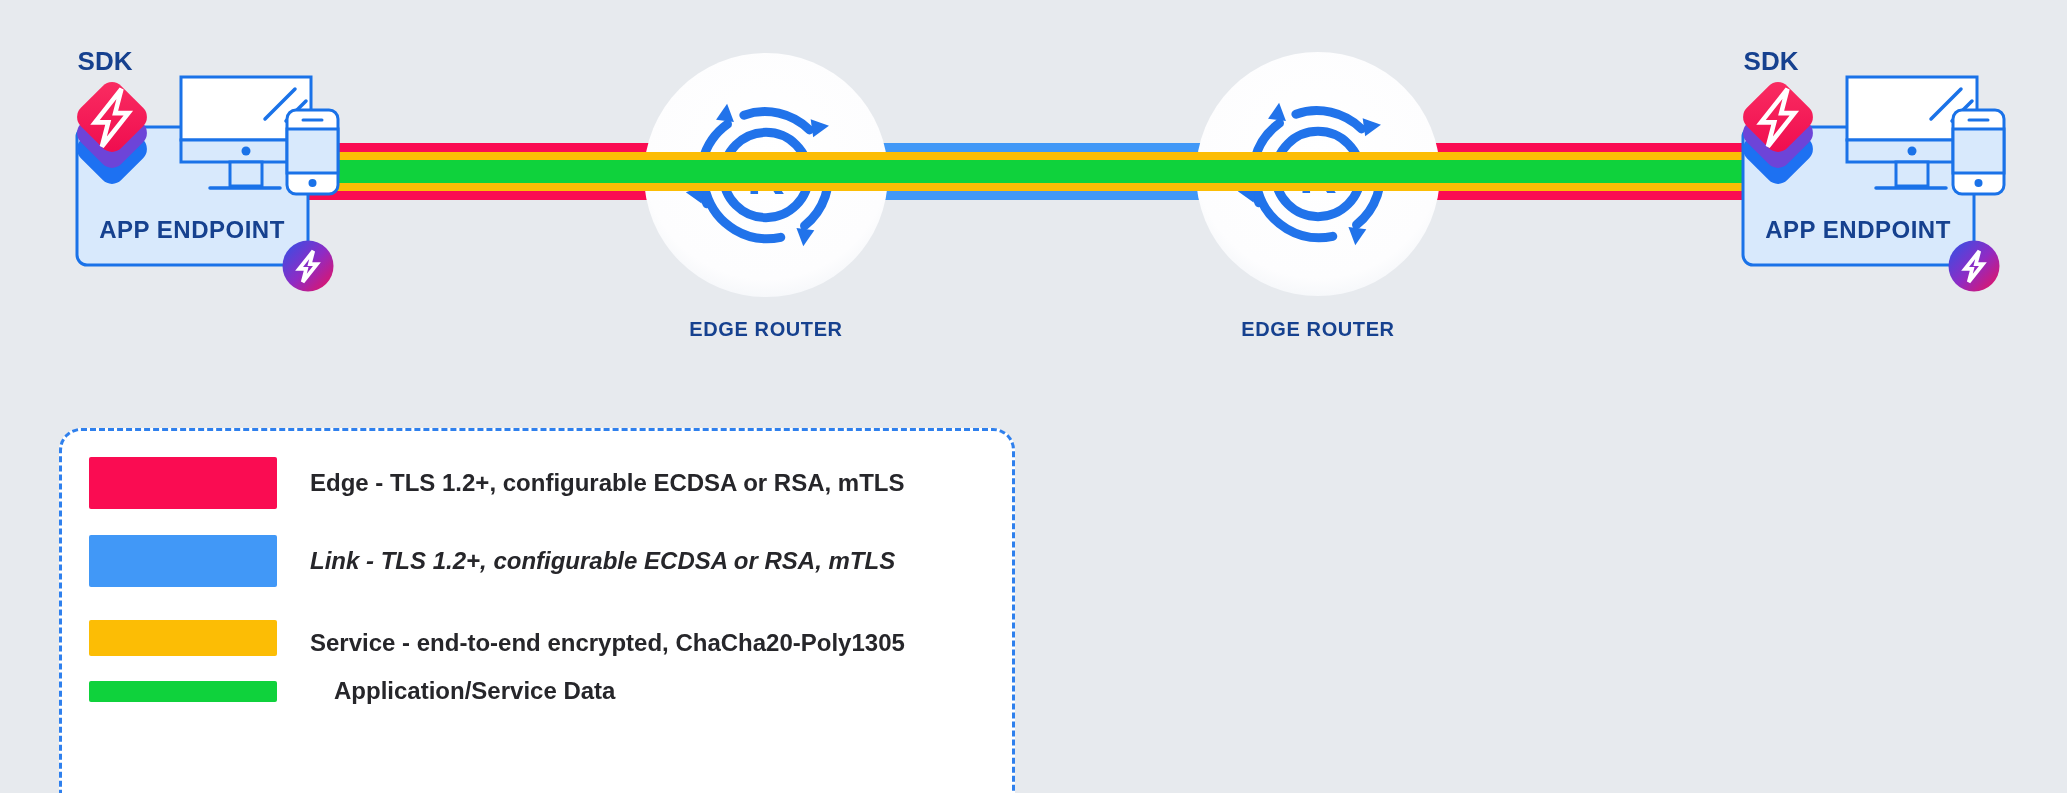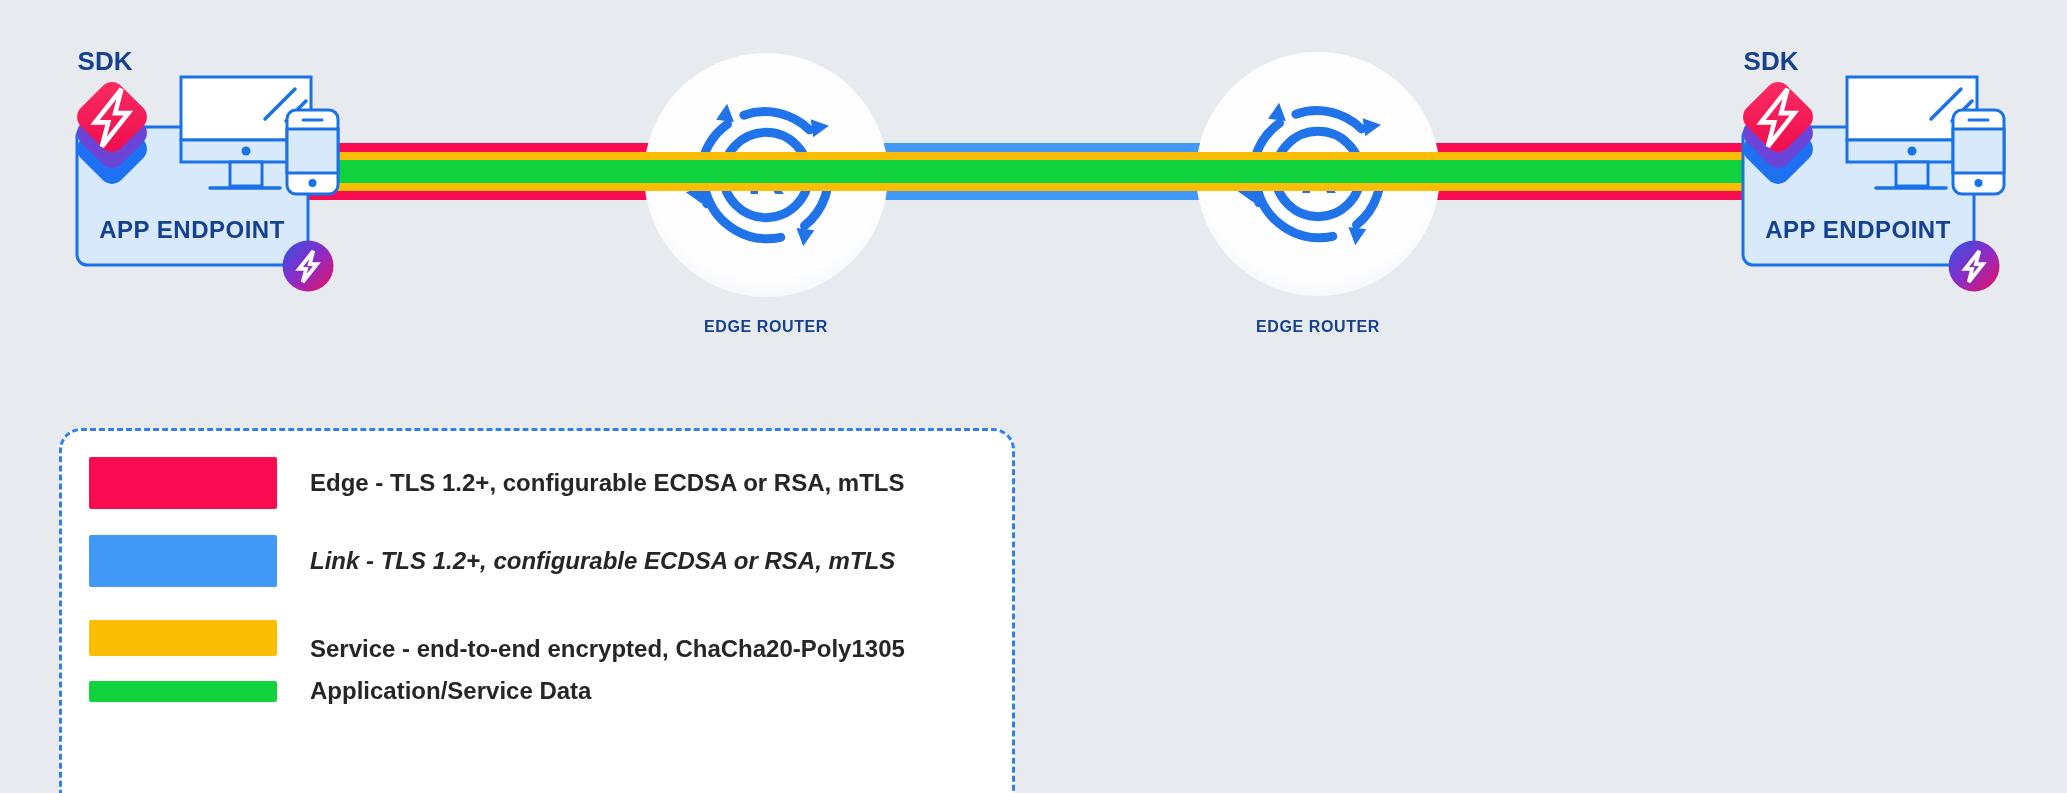--- a/index.html
+++ b/index.html
@@ -8,39 +8,39 @@
 
   
   .band{position:absolute;left:302px;width:1450px;}
   .band-under{z-index:1;}
   .band-over{z-index:3;}
   .seg{position:absolute;top:0;height:100%;}
 
   
   .router{position:absolute;z-index:2;width:250px;height:250px;}
   .router-label{position:absolute;z-index:5;transform:translateX(-50%);
-                font-size:16px;font-weight:600;color:#16418F;letter-spacing:0.6px;white-space:nowrap;}
+                font-size:20px;font-weight:600;color:#16418F;letter-spacing:0.6px;white-space:nowrap;}
 
   
   .endpoint{position:absolute;z-index:4;width:290px;height:260px;}
 
   
   .legend{position:absolute;left:59px;top:428px;width:956px;height:409px;z-index:6;
           background:#FFFFFF;border:3px dashed #2F80ED;border-radius:22px;box-sizing:border-box;}
   .legend .swatch{position:absolute;left:27px;width:188px;border-radius:2px;}
   .legend .lg-label{position:absolute;left:248px;transform:translateY(-50%);
           font-size:24px;font-weight:600;color:#26262A;white-space:nowrap;}
   .sw0{top:26px;height:52px;}
   .sw1{top:104px;height:52px;}
   .sw2{top:189px;height:36px;}
   .sw3{top:250px;height:21px;}
   .lb0{top:52px;}
   .lb1{top:130px;font-style:italic;}
-  .lb2{top:218px;}
-  .lb3{top:260px;}
+  .lb2{top:212px;}
+  .lb3{top:260px;margin-left:24px;}
 
   svg text{font-family:"Liberation Sans",sans-serif;}
 </style>
 </head>
 <body>
 
 <div class="stage">
 
   <div class="band band-under" style="top:143px;height:9px;">
     <div class="seg" style="left: 0px; width: 464px; background: rgb(250, 12, 82);"></div>

